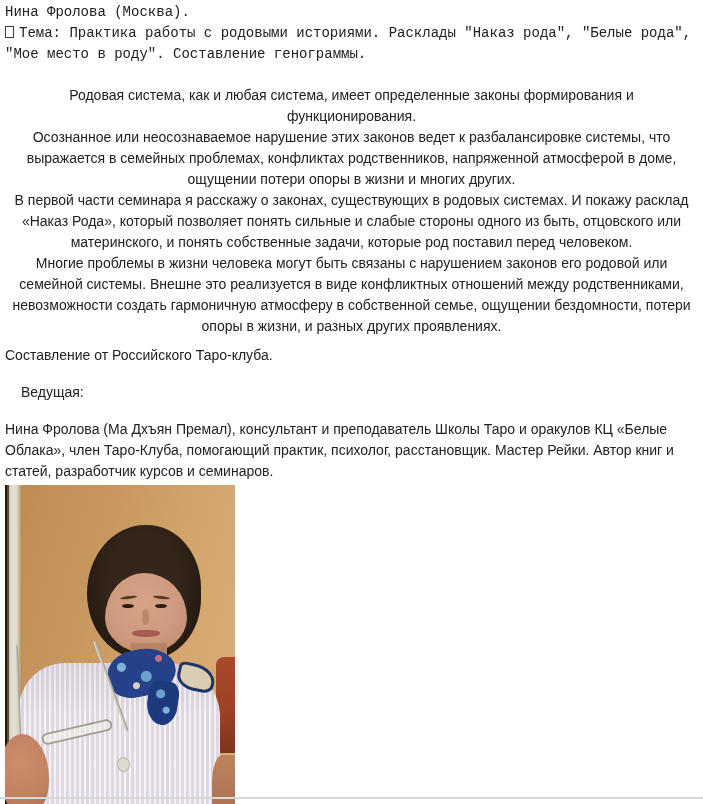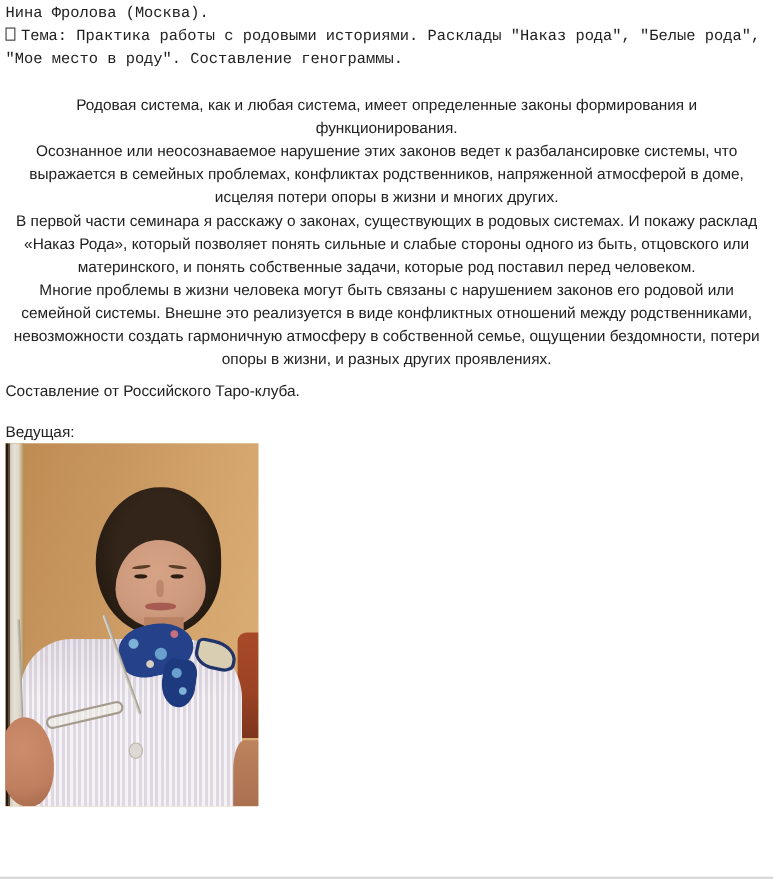--- a/index.html
+++ b/index.html
@@ -19,21 +19,21 @@
   .intro { margin: 0 0 20px 0; font-family: Liberation Mono, monospace; }
   .tofu {
     display: inline-block;
     width: 7px; height: 10px;
     border: 1.2px solid #3a3a3a;
     margin-right: 5px;
     vertical-align: -1px;
   }
   .desc { margin: 0 0 8px 0; text-align: center; }
   .cert { margin: 0 0 16px 0; }
-  .host-label { margin: 0; }
+  .host-label { margin: 16px; }
   .host-bio { margin: 0 0 3px 0; }
 
   
   .photo {
     position: relative;
     width: 230px; height: 330px;
     overflow: hidden;
     background: linear-gradient(105deg, #bd8a51 0%, #c89760 35%, #d5a76e 70%, #dcb077 100%);
   }
   .photo * { position: absolute; }
@@ -155,28 +155,29 @@
 
 <div class="content">
 
   <div class="intro">
     <div class="tline">Нина Фролова (Москва).</div>
     <div class="tline"><span class="tofu"></span><span>Тема: Практика работы с родовыми историями. Расклады "Наказ рода", "Белые рода", "Мое место в роду". Составление генограммы.</span></div>
   </div>
 
   <div class="desc">
     <div class="tline">Родовая система, как и любая система, имеет определенные законы формирования и функционирования.</div>
-    <div class="tline">Осознанное или неосознаваемое нарушение этих законов ведет к разбалансировке системы, что выражается в семейных проблемах, конфликтах родственников, напряженной атмосферой в доме, исцеляя потери опоры в жизни и многих других.</div>
+    <div class="tline">Осознанное или неосознаваемое нарушение этих законов ведет к разбалансировке системы, что выражается в семейных проблемах, конфликтах родственников, напряженной атмосферой в доме, ощущении потери опоры в жизни и многих других.</div>
     <div class="tline">В первой части семинара я расскажу о законах, существующих в родовых системах. И покажу расклад «Наказ Рода», который позволяет понять сильные и слабые стороны одного из быть, отцовского или материнского, и понять собственные задачи, которые род поставил перед человеком.</div>
     <div class="tline">Многие проблемы в жизни человека могут быть связаны с нарушением законов его родовой или семейной системы. Внешне это реализуется в виде конфликтных отношений между родственниками, невозможности создать гармоничную атмосферу в собственной семье, ощущении бездомности, потери опоры в жизни, и разных других проявлениях.</div>
   </div>
 
   <div class="cert tline">Составление от Российского Таро-клуба.</div>
 
   <div class="host-label tline">Ведущая:</div>
+  <div class="host-bio tline">Нина Фролова (Ма Дхъян Премал), консультант и преподаватель Школы Таро и оракулов КЦ «Белые Облака», член Таро-Клуба, помогающий практик, психолог, расстановщик. Мастер Рейки. Автор книг и статей, разработчик курсов и семинаров.</div>
 
   <div class="photo">
     <div class="door-frame"></div>
     <div class="chair-back"></div>
     <div class="hair"></div>
     <div class="face">
       <div class="brow brow-l"></div>
       <div class="brow brow-r"></div>
       <div class="eye eye-l"></div>
       <div class="eye eye-r"></div>

